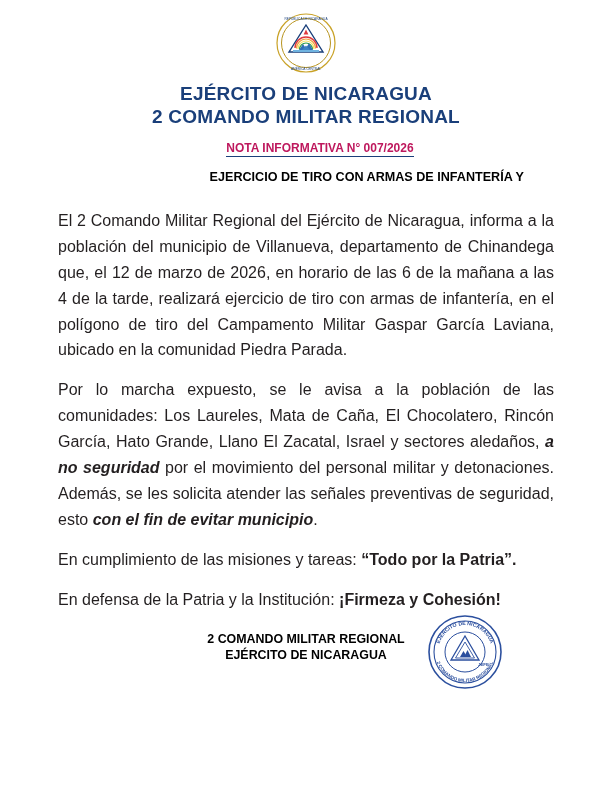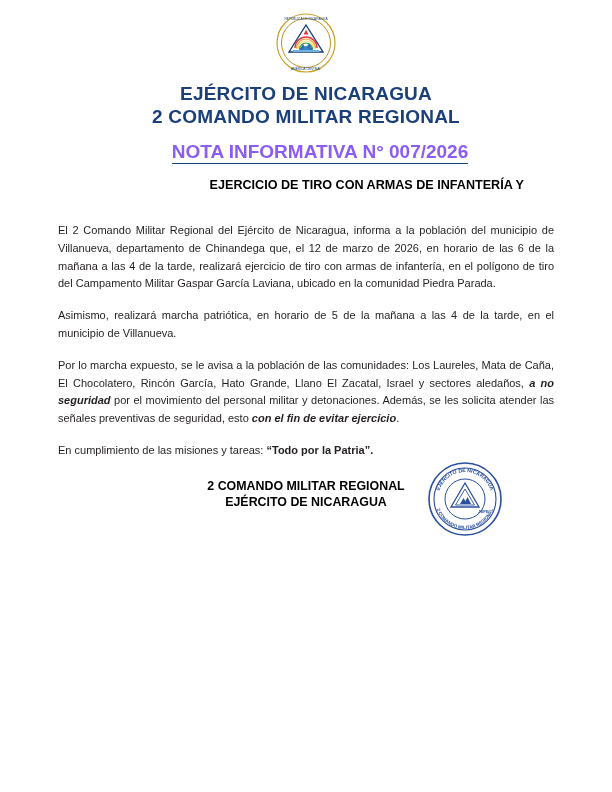--- a/index.html
+++ b/index.html
@@ -44,46 +44,46 @@
     font-weight: bold;
     color: #1a3f7a;
     letter-spacing: 0.2px;
     line-height: 1.22;
     margin-top: 8px;
   }
   .org-title .line2 { display: block; }
 
   .nota {
     text-align: center;
-    font-size: 19px;
-    font-weight: bold;
-    color: #8b5cf6;
+    font-size: 12px;
+    font-weight: bold;
+    color: #be185d;
     margin-top: 13px;
     margin-left: 28px;
   }
   .nota span {
     border-bottom: 1.5px solid #1a3f7a;
     padding-bottom: 1px;
   }
 
   .subject {
     text-align: right;
     font-size: 12.6px;
     font-weight: bold;
     color: #000000;
     line-height: 1.32;
     margin-top: 14px;
     padding: 0 88px;
   }
 
   
   .body {
-    margin-top: 28px;
+    margin-top: 22px;
     padding: 0 58px;
-    font-size: 11px;
+    font-size: 16px;
     line-height: 1.62;
     text-align: justify;
     color: #231f20;
   }
   .body p {
     margin: 0 0 14px 0;
   }
   .body b, .body .bi {
     font-weight: bold;
   }
@@ -156,36 +156,37 @@
 
     <div>EJERCICIO DE TIRO CON ARMAS DE INFANTERÍA Y</div>
   </div>
 
   <div class="body">
 
     <p>
       <span>El 2 Comando Militar Regional del Ejército de Nicaragua, informa a la población del municipio de Villanueva, departamento de Chinandega que, el 12 de marzo de 2026, en horario de las 6 de la mañana a las 4 de la tarde, realizará ejercicio de tiro con armas de infantería, en el polígono de tiro del Campamento Militar Gaspar García Laviana, ubicado en la comunidad Piedra Parada.</span>
     </p>
 
-    <p>
-      <span>Asimismo, realizará marcha patriótica, en horario de 5 de la mañana a las 4 de la tarde, en el municipio de Villanueva.</span>
-    </p>
 
     <p>
       <span>Por lo marcha expuesto, se le avisa a la población de las comunidades: Los Laureles, Mata de Caña, El Chocolatero, Rincón García, Hato Grande, Llano El Zacatal, Israel y sectores aledaños,</span>
       <span class="bi">a no seguridad</span>
       <span>por el movimiento del personal militar y detonaciones. Además, se les solicita atender las señales preventivas de seguridad, esto</span>
-      <span class="bi">con el fin de evitar ejercicio</span><span>.</span>
+      <span class="bi">con el fin de evitar municipio</span><span>.</span>
     </p>
 
     <p>
       <span>En cumplimiento de las misiones y tareas:</span>
       <span class="slogan">“Todo por la Patria”.</span>
     </p>
 
+    <p>
+      <span>En defensa de la Patria y la Institución:</span>
+      <span class="slogan">¡Firmeza y Cohesión!</span>
+    </p>
 
   </div>
 
   <div class="signature">
     <div>2 COMANDO MILITAR REGIONAL</div>
     <div>EJÉRCITO DE NICARAGUA</div>
 
     <div class="seal">
       <svg viewBox="0 0 78 78" width="78" height="78" aria-hidden="true">
         <circle cx="39" cy="39" r="36" fill="none" stroke="#2b4f9e" stroke-width="1.6"></circle>

